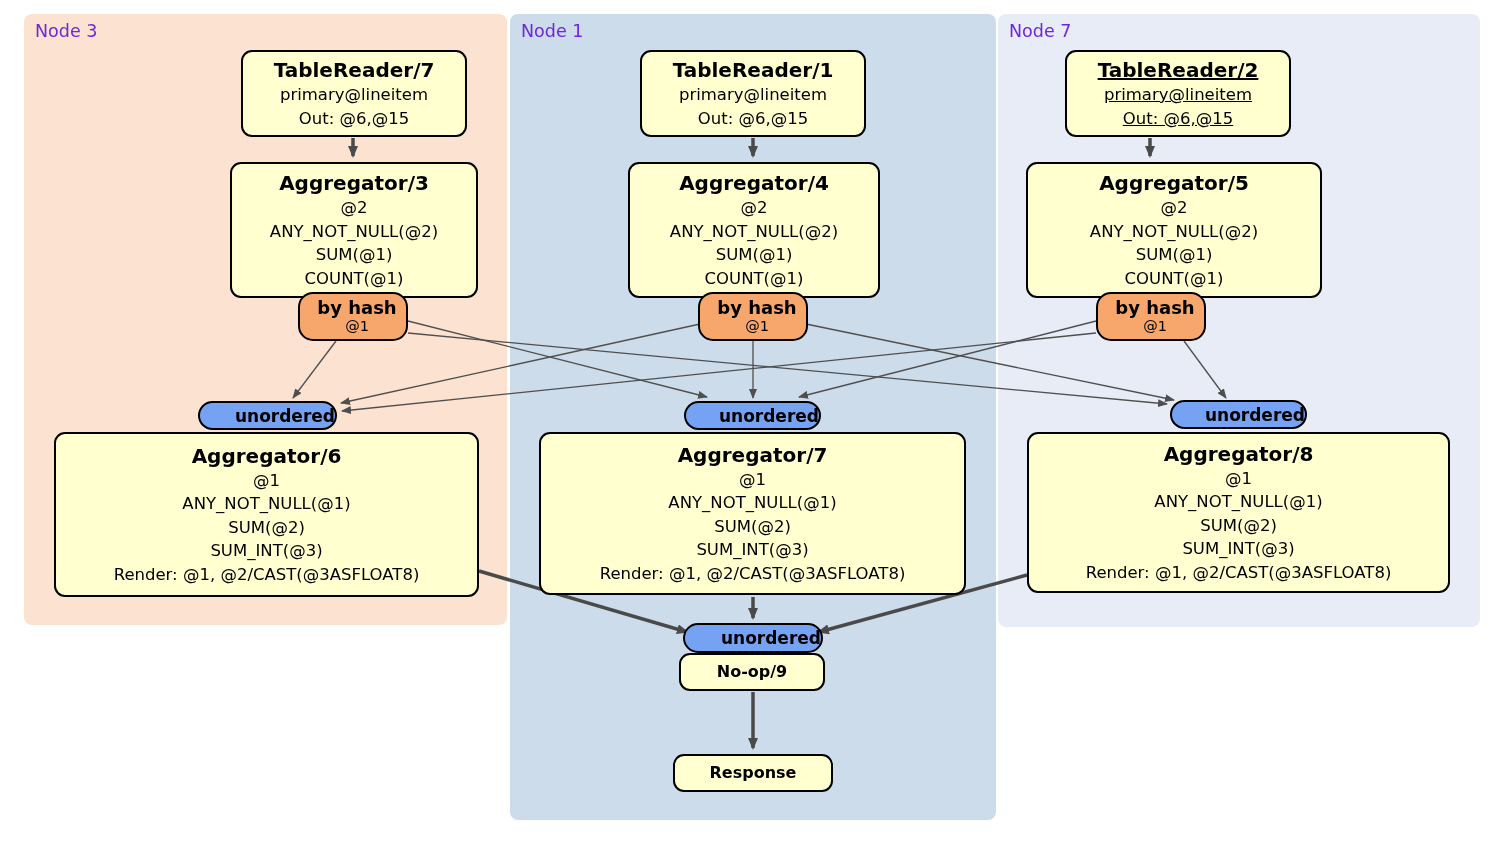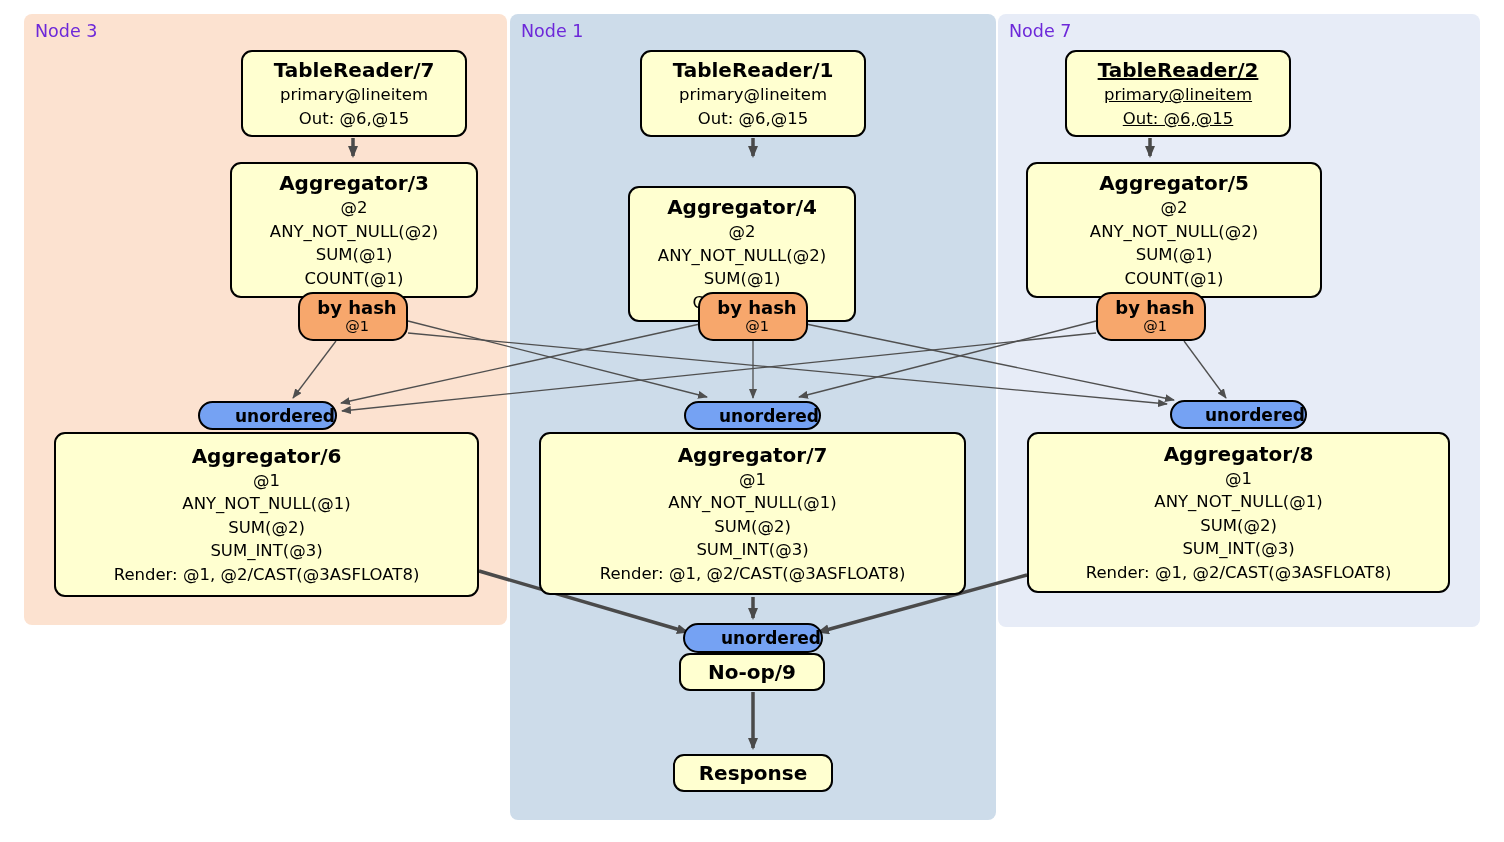--- a/index.html
+++ b/index.html
@@ -13,21 +13,21 @@
   .edges{position:absolute;left:0;top:0;z-index:2;}
 
   .pbox{
     position:absolute;box-sizing:border-box;z-index:3;
     background:#ffffd0;border:2px solid #000;border-radius:11px;
     display:flex;flex-direction:column;justify-content:center;align-items:center;
     text-align:center;
   }
   .ptitle{font-weight:bold;font-size:20px;line-height:26px;white-space:nowrap;}
   .pline{font-size:16.5px;line-height:23.5px;white-space:nowrap;}
-  .mini .ptitle{font-size:20px;line-height:24px;}
+  .mini .ptitle{font-size:16px;line-height:24px;}
 
   .router{
     position:absolute;box-sizing:border-box;z-index:4;
     background:#f7a76c;border:2px solid #000;border-radius:15px;
     display:flex;flex-direction:column;justify-content:center;align-items:center;text-align:center;padding-left:8px;
   }
   .router-label{font-weight:bold;font-size:18px;line-height:20px;white-space:nowrap;}
   .router-sub{font-size:14.5px;line-height:17px;white-space:nowrap;}
 
   .sync{
@@ -109,21 +109,21 @@
   <div class="pline">SUM(@2)</div>
   <div class="pline">SUM_INT(@3)</div>
   <div class="pline">Render: @1, @2/CAST(@3ASFLOAT8)</div>
 </div>
 
 <div class="pbox" style="left:640px;top:50px;width:226px;height:87px;">
   <div class="ptitle">TableReader/1</div>
   <div class="pline">primary@lineitem</div>
   <div class="pline">Out: @6,@15</div>
 </div>
-<div class="pbox" style="left:628px;top:162px;width:228px;height:136px;margin-top:24px;">
+<div class="pbox" style="left:628px;top:162px;width:252px;height:136px;">
   <div class="ptitle">Aggregator/4</div>
   <div class="pline">@2</div>
   <div class="pline">ANY_NOT_NULL(@2)</div>
   <div class="pline">SUM(@1)</div>
   <div class="pline">COUNT(@1)</div>
 </div>
 <div class="router" style="left:698px;top:292px;width:110px;height:49px;">
   <div class="router-label">by hash</div>
   <div class="router-sub">@1</div>
 </div>

